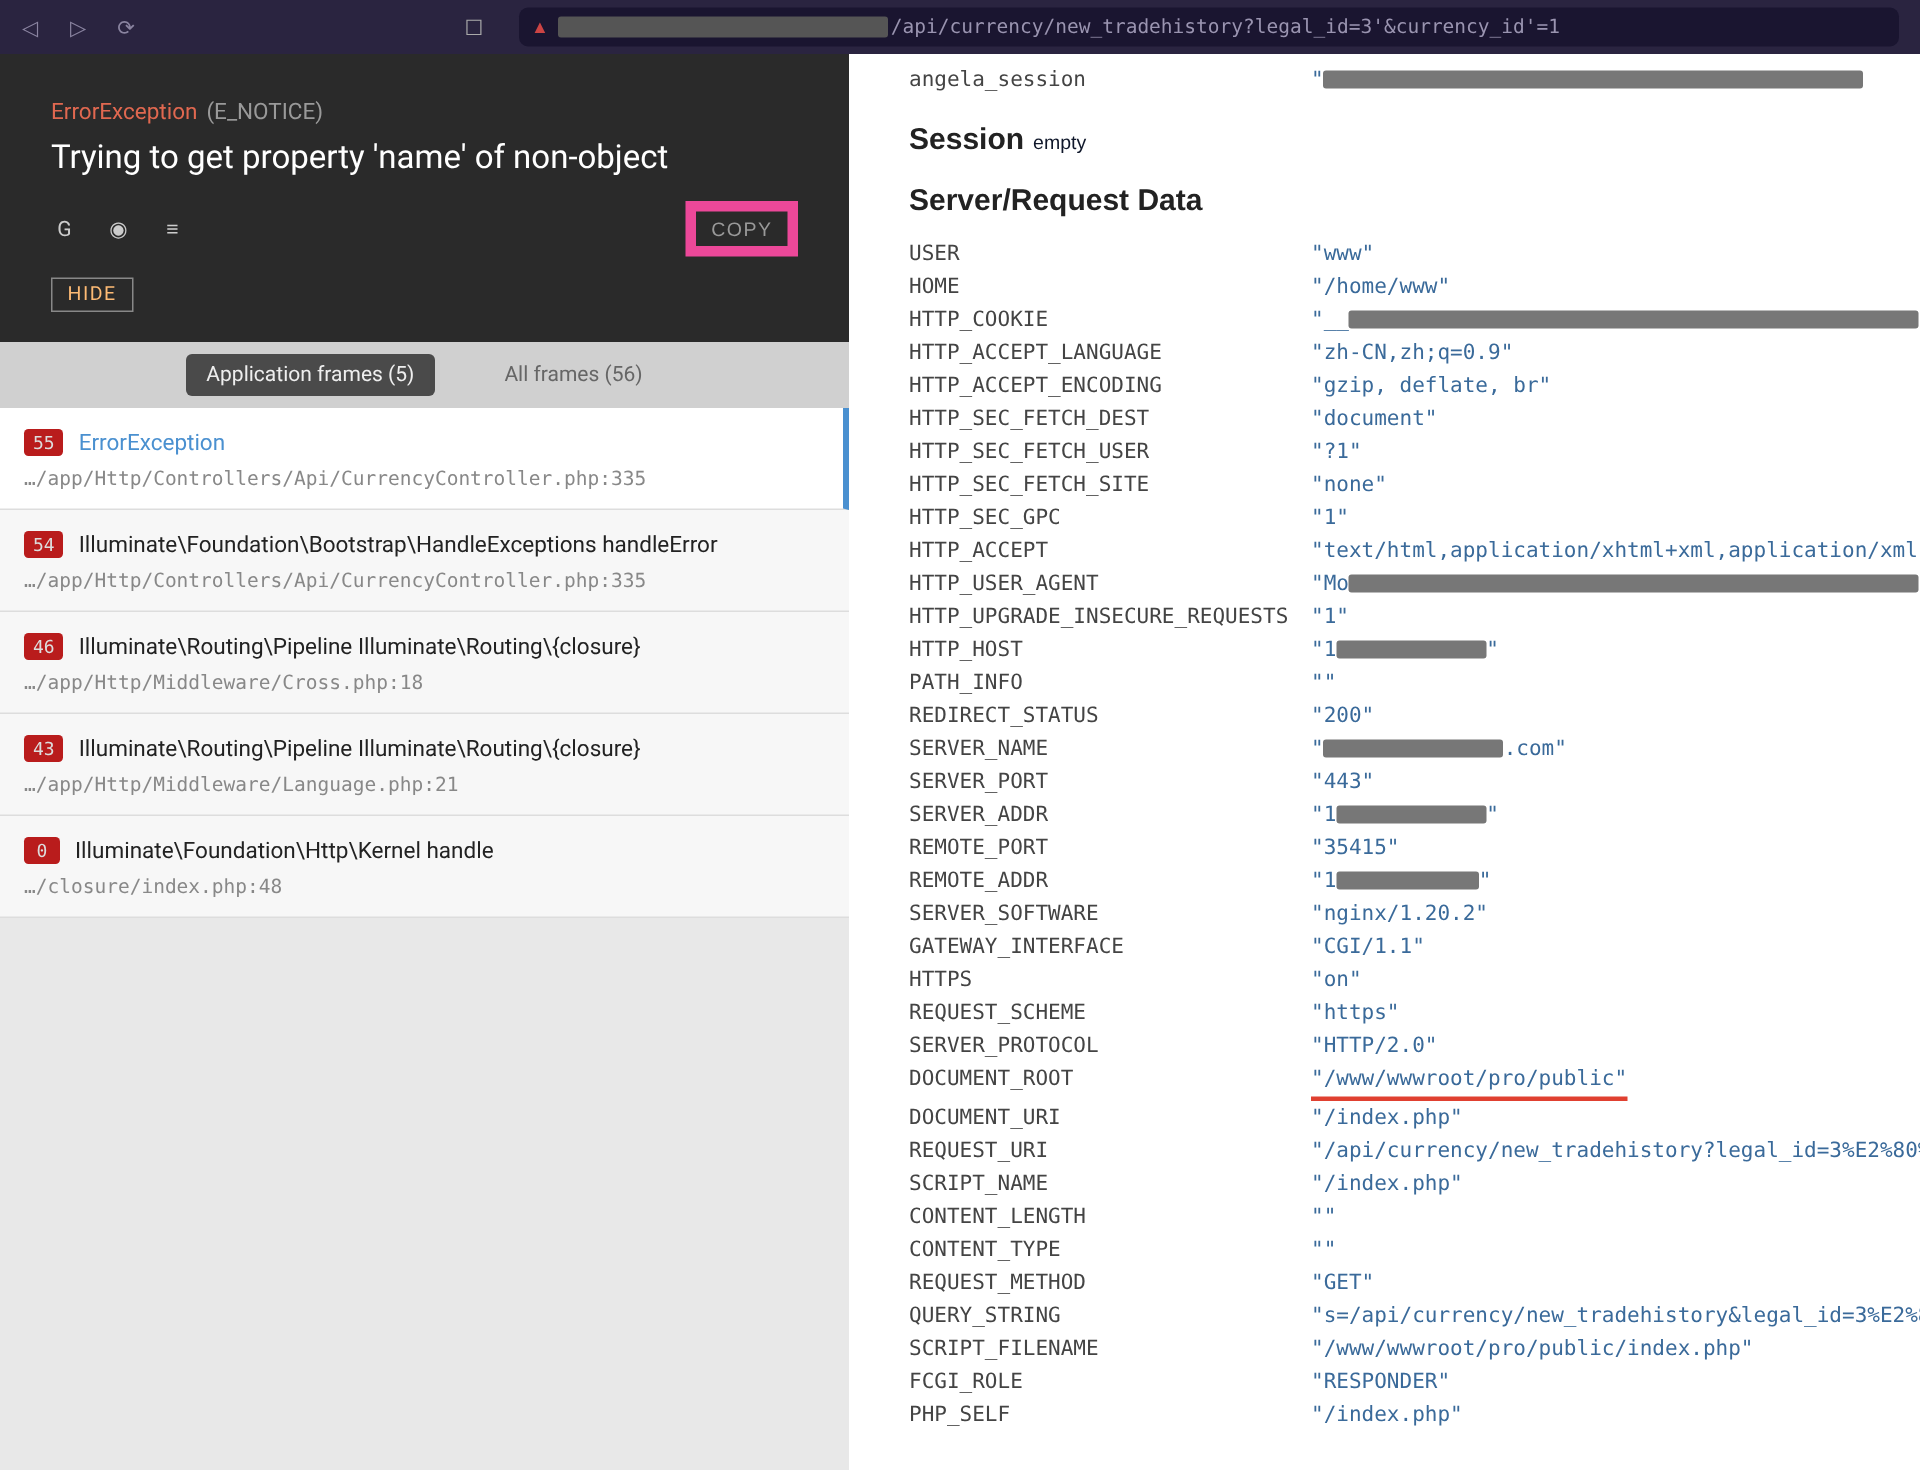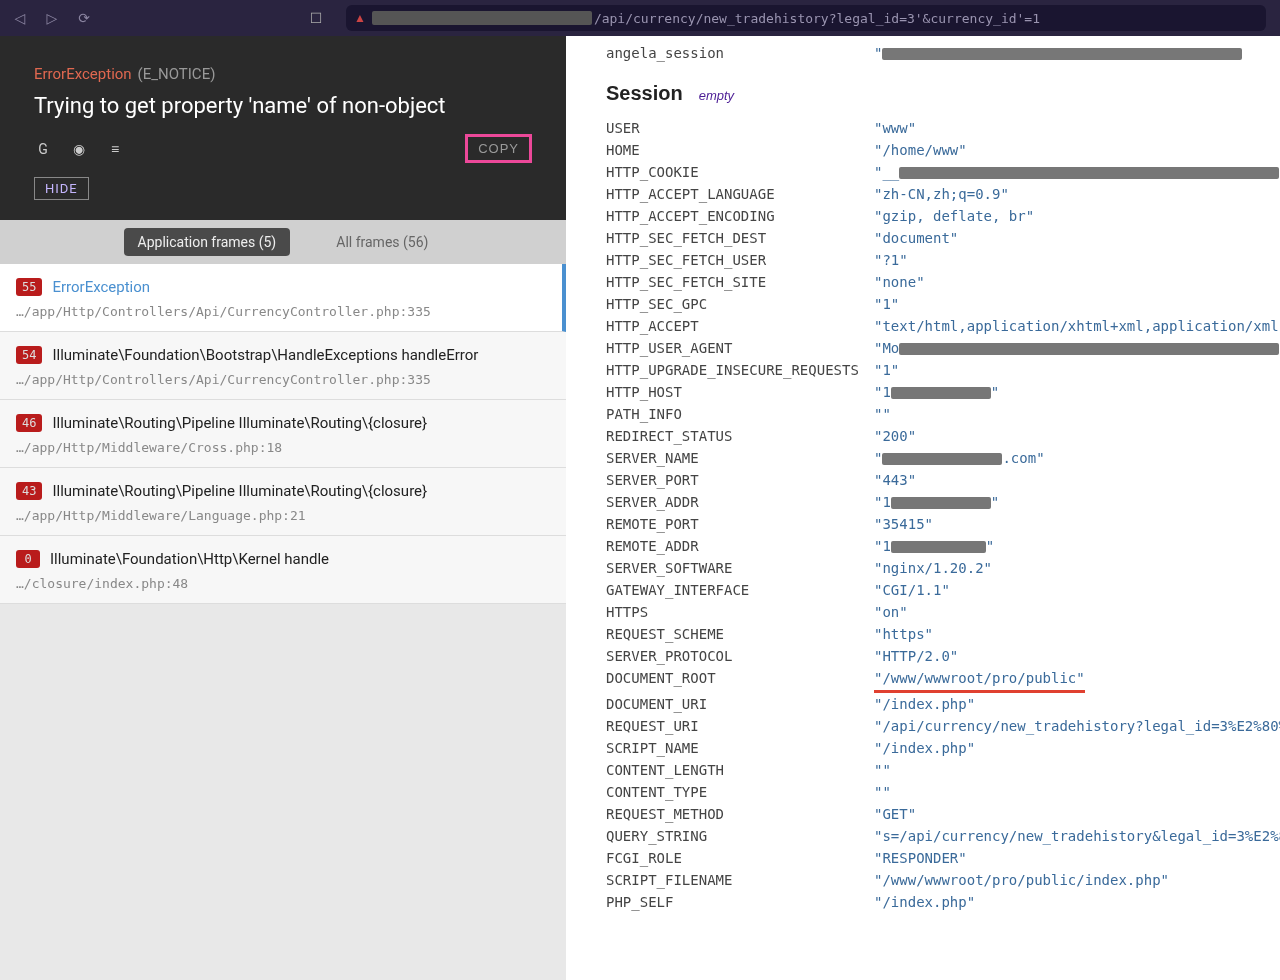--- a/index.html
+++ b/index.html
@@ -87,30 +87,30 @@
 .search-icons span {
   width: 18px; height: 18px;
   color: #ccc;
   font-size: 14px;
   display: flex;
   align-items: center;
   justify-content: center;
 }
 .copy-btn {
   margin-left: auto;
-  border: 3px solid #ec4899;
+  border: 7px solid #ec4899;
   color: #999;
   padding: 4px 10px;
   font-size: 13px;
   letter-spacing: 1px;
   background: transparent;
 }
 .hide-btn {
   border: 1px solid #888;
-  color: #c4b5fd;
+  color: #fdba74;
   padding: 3px 10px;
   font-size: 13px;
   letter-spacing: 1px;
   background: transparent;
   margin-top: 14px;
   display: inline-block;
 }
 
 .frame-tabs {
   background: #d0d0d0;
@@ -203,24 +203,23 @@
 }
 .section-hdr {
   font-family: -apple-system, sans-serif;
   font-size: 20px;
   font-weight: 700;
   color: #222;
   margin: 18px 0 12px;
 }
 .section-hdr .empty {
   font-size: 13px;
-  color: #4c1d95;
+  color: #0f172a;
   font-weight: 400;
-  font-style: italic;
-  margin-left: 16px;
+  margin-left: 6px;
 }
 .underline-red {
   border-bottom: 3px solid #e04030;
   display: inline-block;
   padding-bottom: 1px;
 }
 </style>
 </head>
 <body>
 
@@ -298,20 +297,21 @@
   <div class="right-panel">
     <div class="kv-row">
       <span class="kv-key">angela_session</span>
       <span class="kv-val"><span>"</span><span class="redact" style="width:360px"></span></span>
     </div>
 
     <div class="section-hdr">
       <span>Session</span><span class="empty">empty</span>
     </div>
 
+    <div class="section-hdr">Server/Request Data</div>
 
     <div id="server-rows">
         <div class="kv-row">
           <span class="kv-key">USER</span>
           <span class="kv-val"><span>"www"</span></span>
         </div>
         <div class="kv-row">
           <span class="kv-key">HOME</span>
           <span class="kv-val"><span>"/home/www"</span></span>
         </div>
@@ -433,26 +433,26 @@
         </div>
         <div class="kv-row">
           <span class="kv-key">REQUEST_METHOD</span>
           <span class="kv-val"><span>"GET"</span></span>
         </div>
         <div class="kv-row">
           <span class="kv-key">QUERY_STRING</span>
           <span class="kv-val"><span>"s=/api/currency/new_tradehistory&amp;legal_id=3%E2%80%…</span></span>
         </div>
         <div class="kv-row">
+          <span class="kv-key">SCRIPT_FILENAME</span>
+          <span class="kv-val"><span>"/www/wwwroot/pro/public/index.php"</span></span>
+        </div>
+        <div class="kv-row">
           <span class="kv-key">FCGI_ROLE</span>
           <span class="kv-val"><span>"RESPONDER"</span></span>
-        </div>
-        <div class="kv-row">
-          <span class="kv-key">SCRIPT_FILENAME</span>
-          <span class="kv-val"><span>"/www/wwwroot/pro/public/index.php"</span></span>
         </div>
         <div class="kv-row">
           <span class="kv-key">PHP_SELF</span>
           <span class="kv-val"><span>"/index.php"</span></span>
         </div>
       </div>
   </div>
 </div>
 
 </body></html>

